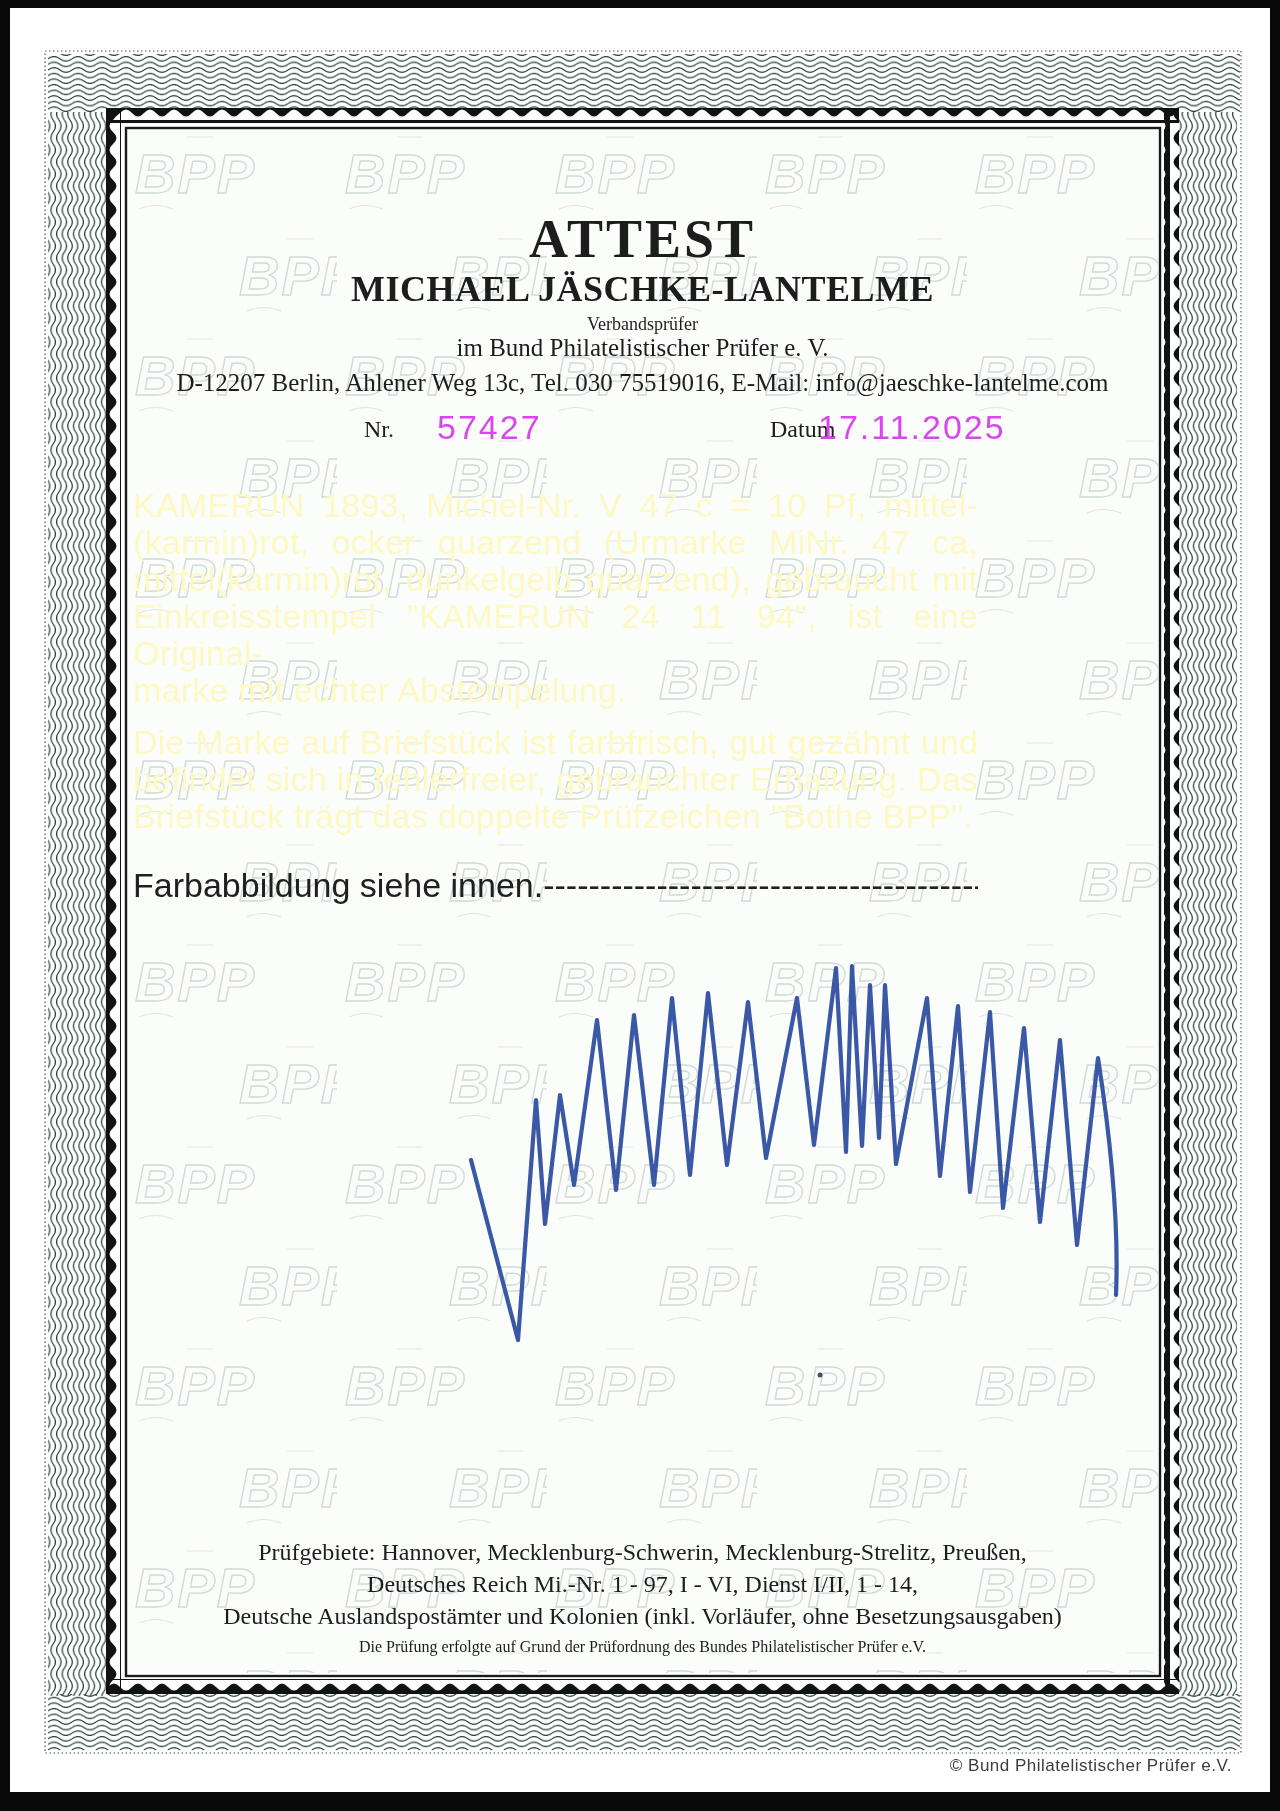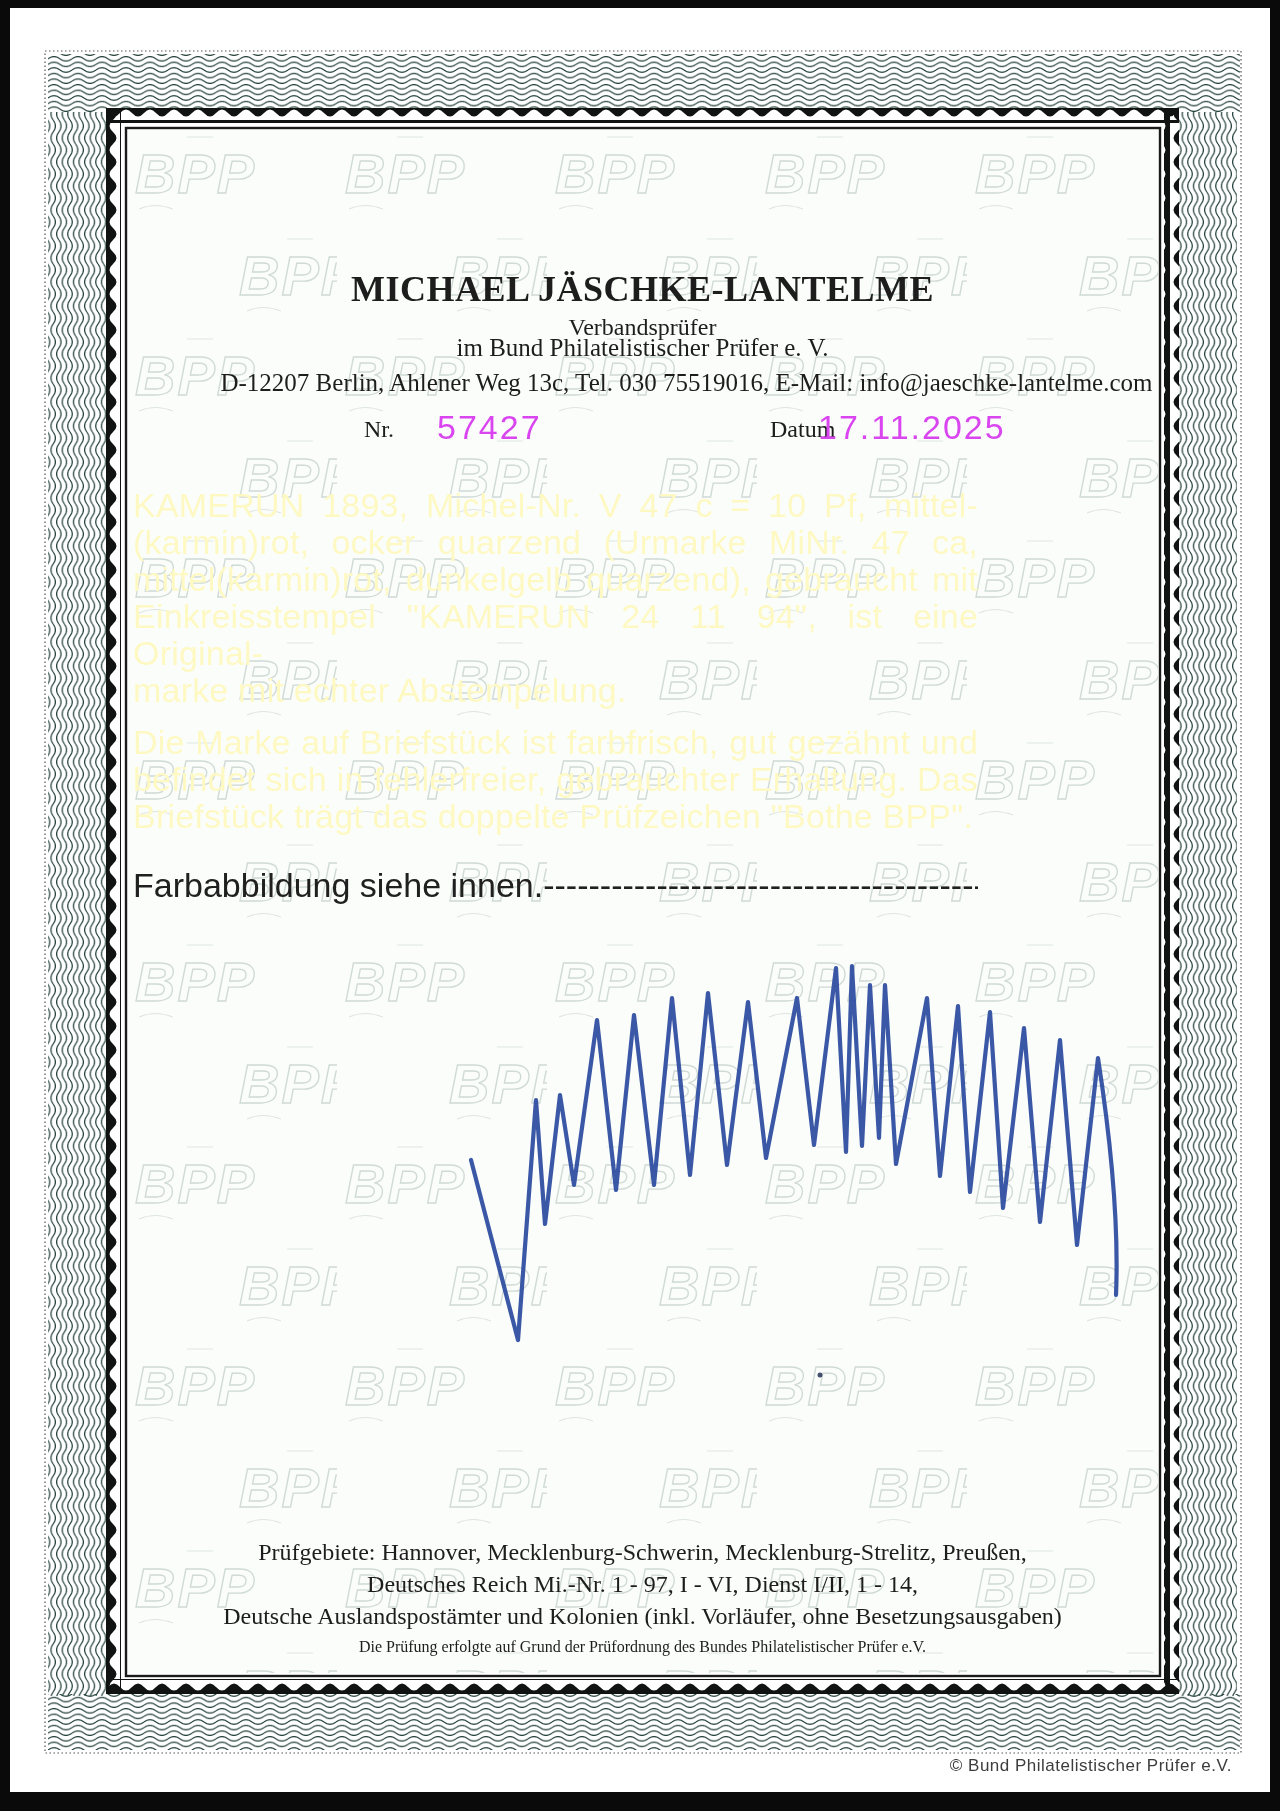--- a/index.html
+++ b/index.html
@@ -5,23 +5,23 @@
   html,body{margin:0;padding:0;background:#0a0a0a;}
   .page{position:relative;width:1280px;height:1811px;background:#0a0a0a;overflow:hidden;
         font-family:"Liberation Serif",serif;color:#1d1d1d;}
   .paper{position:absolute;left:10px;top:8px;width:1260px;height:1784px;background:#ffffff;}
   .inner{position:absolute;left:127px;top:129px;width:1031px;height:1544px;background:#fbfdfb;}
   .wm{position:absolute;left:0;top:0;opacity:.9;}
   .abs{position:absolute;}
   .ctr{left:127px;width:1031px;text-align:center;}
   .title{top:208px;font-size:54px;font-weight:bold;letter-spacing:3px;}
   .name{top:268px;font-size:36px;font-weight:bold;letter-spacing:.5px;}
-  .role{top:314px;font-size:24px;}
+  .role{top:314px;font-size:18px;}
   .assoc{top:334px;font-size:25px;}
-  .addr{top:369px;font-size:25px;padding-left:44px;}
+  .addr{top:369px;font-size:25px;}
   .lbl{font-size:24px;}
   .num{font-family:"Liberation Sans",sans-serif;font-size:34px;letter-spacing:2px;color:#d946ef;}
   .bodyblock{left:133px;width:845px;font-family:"Liberation Sans",sans-serif;
              font-size:34px;line-height:37px;letter-spacing:.2px;color:#fef9c3;}
   .jline{text-align:justify;text-align-last:justify;}
   .footnote{left:133px;width:845px;white-space:nowrap;overflow:hidden;
             font-family:"Liberation Sans",sans-serif;font-size:34px;color:#202020;}
   .footer{top:1536px;font-size:24px;line-height:32px;}
   .legal{top:1638px;font-size:16px;}
   .copyright{left:820px;top:1756px;width:412px;text-align:right;
@@ -80,20 +80,21 @@
     <rect x="48" y="1694" width="1192" height="56" fill="url(#gw)"></rect>
 
     <rect x="106" y="108" width="1073" height="15" fill="url(#scT)"></rect>
     <rect x="106" y="1679" width="1073" height="15" fill="url(#scB)"></rect>
     <rect x="106" y="108" width="15" height="1586" fill="url(#scL)"></rect>
     <rect x="1164" y="108" width="15" height="1586" fill="url(#scR)"></rect>
 
     <rect x="126" y="128" width="1034" height="1548" fill="none" stroke="#1b1b1b" stroke-width="2.4"></rect>
   </svg>
 
+  <div class="abs ctr title">ATTEST</div>
   <div class="abs ctr name">MICHAEL JÄSCHKE-LANTELME</div>
   <div class="abs ctr role">Verbandsprüfer</div>
   <div class="abs ctr assoc">im Bund Philatelistischer Prüfer e. V.</div>
   <div class="abs ctr addr">D-12207 Berlin, Ahlener Weg 13c, Tel. 030 75519016, E-Mail: info@jaeschke-lantelme.com</div>
 
   <div class="abs lbl" style="left:364px;top:416px;">Nr.</div>
   <div class="abs num" style="left:437px;top:408px;">57427</div>
   <div class="abs lbl" style="left:727px;top:416px;margin-left:43px;">Datum</div>
   <div class="abs num" style="left:818px;top:408px;">17.11.2025</div>
 

